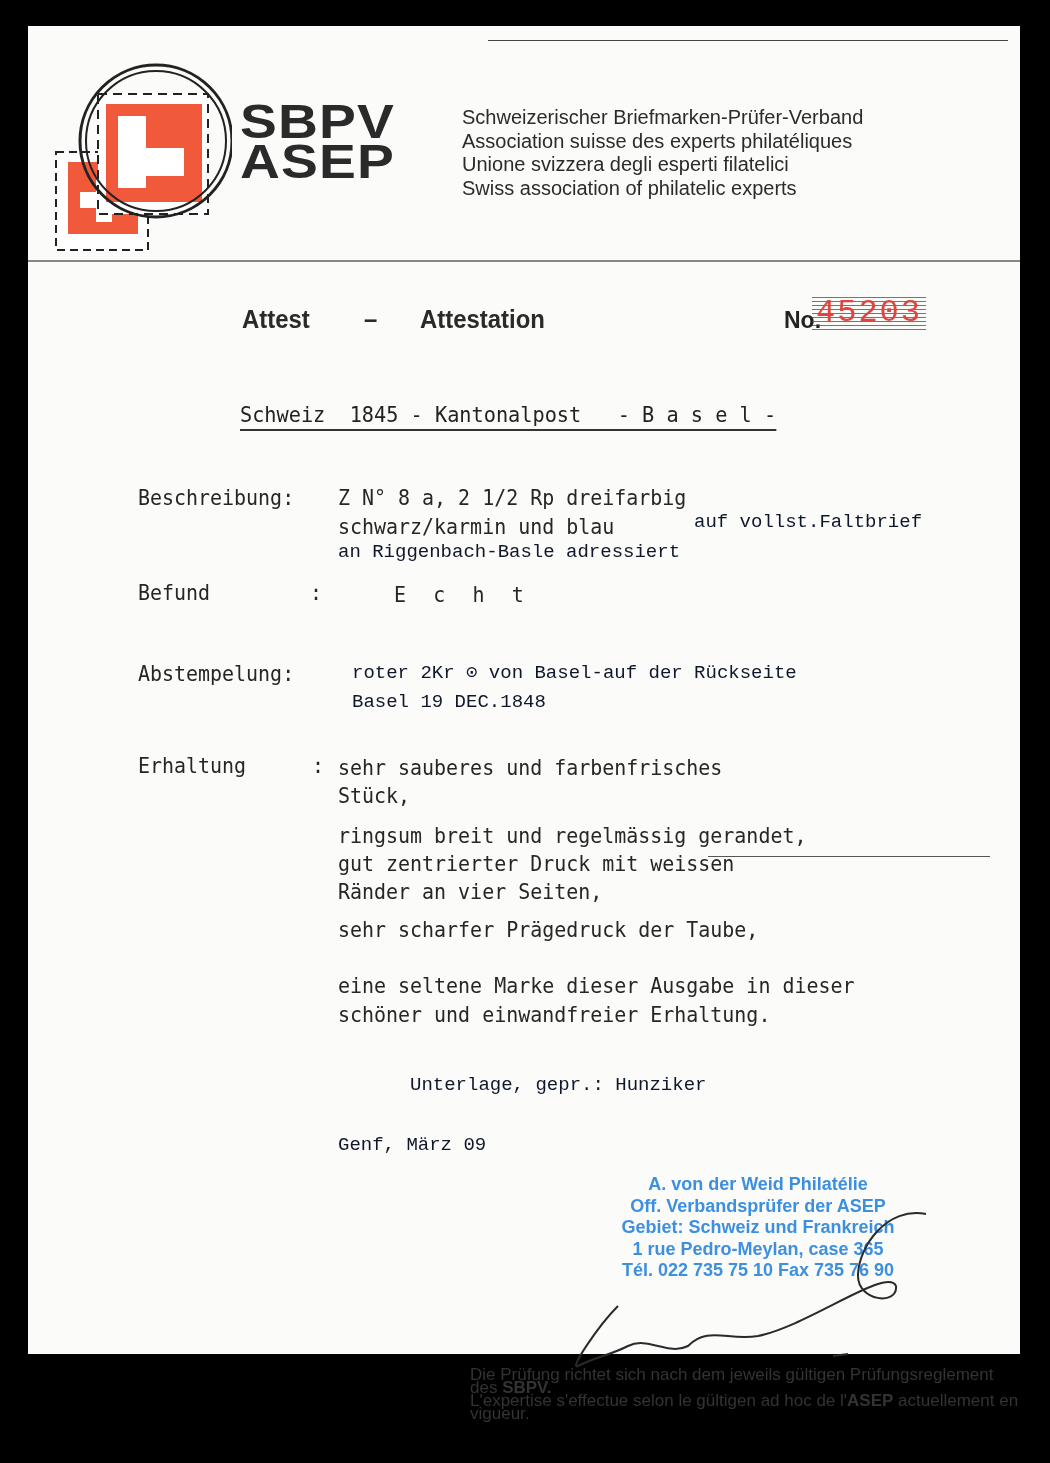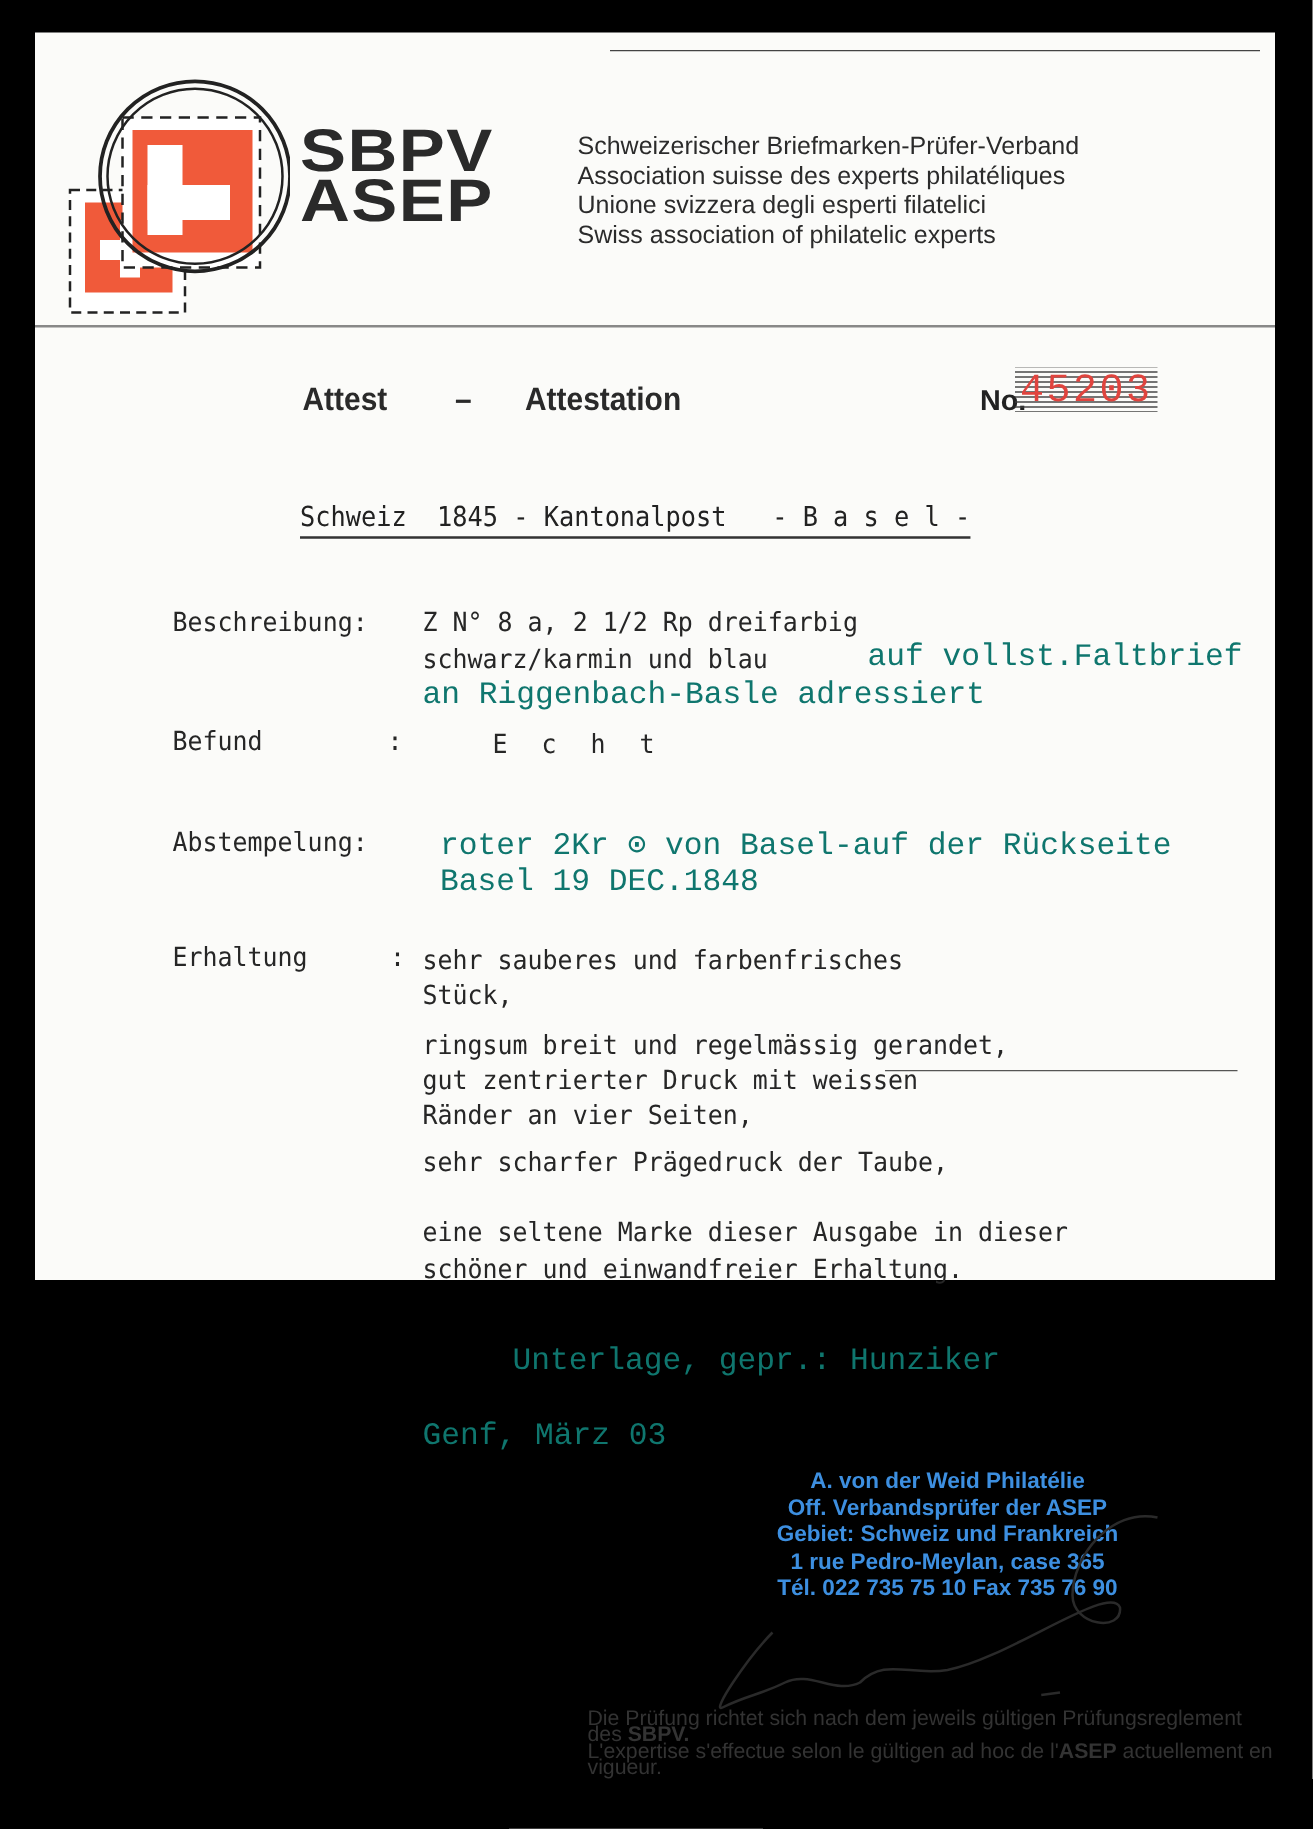--- a/index.html
+++ b/index.html
@@ -1,29 +1,29 @@
 <!DOCTYPE html>
 <html><head>
 <meta charset="utf-8">
 <style>
   html, body { margin:0; padding:0; }
   body { width:1050px; height:1463px; background:#000; position:relative; overflow:hidden; }
-  .paper { position:absolute; left:28px; top:26px; width:992px; height:998px; background:#fbfbf9; }
+  .paper { position:absolute; left:28px; top:26px; width:992px; height:1328px; background:#fbfbf9; }
   .topline { position:absolute; left:460px; top:14px; width:520px; height:1px; background:#444; }
   .logo { position:absolute; left:14px; top:18px; width:190px; height:210px; }
   .brand { position:absolute; left:212px; top:76px; font-family:"Liberation Sans", sans-serif; font-weight:bold; font-size:48px; line-height:40px; color:#2a2a2a; letter-spacing:1px; transform:scaleX(1.15); transform-origin:left top; }
   .assoc { position:absolute; left:434px; top:80px; font-family:"Liberation Sans", sans-serif; font-size:20px; line-height:23.5px; color:#2b2b2b; }
   .hdr-rule { position:absolute; left:0; top:234px; width:992px; height:2px; background:#888; }
   .title { position:absolute; top:278px; font-family:"Liberation Sans", sans-serif; font-weight:bold; font-size:26px; color:#2a2a2a; transform:scaleX(0.92); transform-origin:left top; }
   .no-label { position:absolute; left:756px; top:281px; font-family:"Liberation Sans", sans-serif; font-weight:bold; font-size:23px; color:#222; }
   .no-val { position:absolute; left:784px; top:268px; font-family:"Liberation Mono", monospace; font-size:32px; color:#e0443e; letter-spacing:2px;
     background: repeating-linear-gradient(to bottom, transparent 0 3px, rgba(60,60,60,0.7) 3px 4px); padding:0 4px; }
   .heading { position:absolute; left:212px; top:376px; font-family:"DejaVu Sans Mono", monospace; font-size:22px; color:#222; border-bottom:2px solid #333; padding-bottom:2px; white-space:pre; transform:scaleX(0.92); transform-origin:left top; }
   .tw { font-family:"DejaVu Sans Mono", monospace; font-size:21px; color:#262626; position:absolute; white-space:pre; transform:scaleX(0.95); transform-origin:left top; }
-  .serif { font-family:"Liberation Mono", monospace; font-size:25px; color:#0f766e; position:absolute; white-space:pre; }
+  .serif { font-family:"Liberation Mono", monospace; font-size:19px; color:#0f172a; position:absolute; white-space:pre; }
   .underline-right { position:absolute; left:680px; top:830px; width:282px; height:1px; background:#555; }
   .stamp { position:absolute; left:540px; top:1148px; width:380px; font-family:"Liberation Sans", sans-serif; font-weight:bold; font-size:18px; line-height:21.5px; color:#3d8fe0; text-align:center; }
   .sig { position:absolute; left:530px; top:1180px; width:400px; height:170px; }
   .footer { position:absolute; left:442px; top:1342px; font-family:"Liberation Sans", sans-serif; font-size:17px; line-height:13px; color:#333; }
   .footer b { font-weight:bold; }
 </style>
 </head>
 <body>
 
 <div class="paper">
@@ -89,21 +89,21 @@
   <div class="tw" style="left:310px; top:798px;">ringsum breit und regelmässig gerandet,</div>
   <div class="underline-right"></div>
   <div class="tw" style="left:310px; top:826px;">gut zentrierter Druck mit weissen</div>
   <div class="tw" style="left:310px; top:854px;">Ränder an vier Seiten,</div>
   <div class="tw" style="left:310px; top:892px;">sehr scharfer Prägedruck der Taube,</div>
   <div class="tw" style="left:310px; top:948px;">eine seltene Marke dieser Ausgabe in dieser</div>
   <div class="tw" style="left:310px; top:977px;">schöner und einwandfreier Erhaltung.</div>
 
   <div class="serif" style="left:382px; top:1048px;">Unterlage, gepr.: Hunziker</div>
 
-  <div class="serif" style="left:310px; top:1108px;">Genf, März 03</div>
+  <div class="serif" style="left:310px; top:1108px;">Genf, März 09</div>
 
   <div class="stamp">
     <div>A. von der Weid Philatélie</div>
     <div>Off. Verbandsprüfer der ASEP</div>
     <div>Gebiet: Schweiz und Frankreich</div>
     <div>1 rue Pedro-Meylan, case 365</div>
     <div>Tél. 022 735 75 10 Fax 735 76 90</div>
   </div>
 
   <svg class="sig" viewBox="0 0 400 170">

